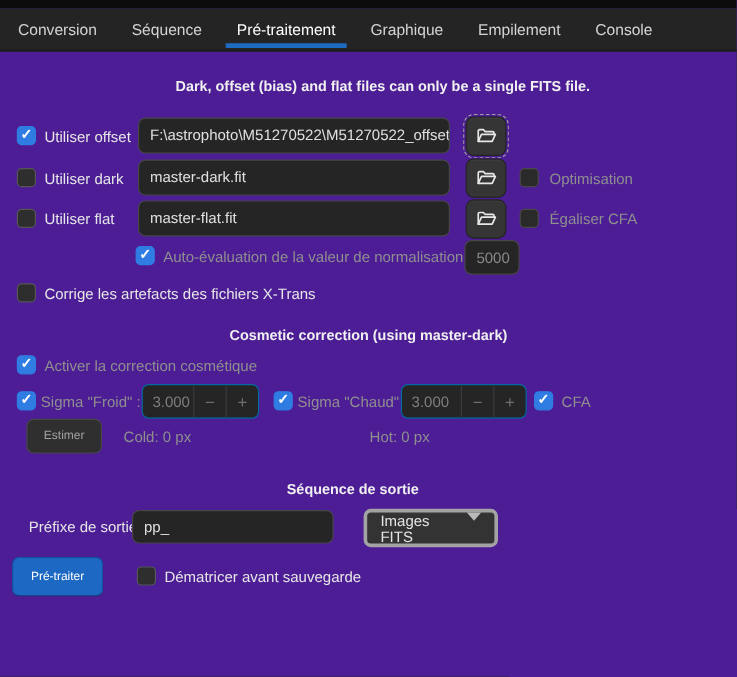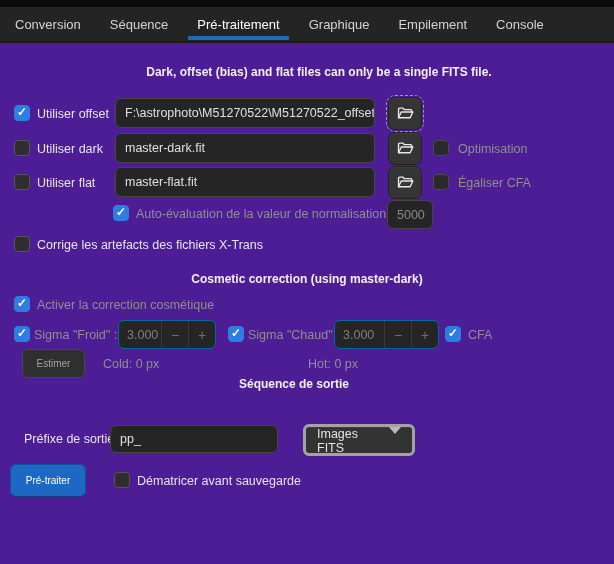--- a/index.html
+++ b/index.html
@@ -138,21 +138,21 @@
     <span class="sbtn">+</span>
   </div>
 
   <span class="cb checked" style="left:445px;top:326px;"></span>
   <span class="lbl dim" style="left:468px;top:328px;">CFA</span>
 
   <div class="btn" style="left:22px;top:349px;width:63px;height:29px;">Estimer</div>
   <span class="lbl dim" style="left:103px;top:357px;">Cold: 0 px</span>
   <span class="lbl dim" style="left:288px;top:357px;margin-left:20px;">Hot: 0 px</span>
 
-  <div class="sec-title" style="left:0;top:377px;width:588px;">Séquence de sortie</div>
+  <div class="sec-title" style="left:0;top:401px;width:588px;">Séquence de sortie</div>
   <span class="lbl" style="left:24px;top:432px;">Préfixe de sortie :</span>
   <div class="entry" style="left:110px;top:425px;width:168px;height:28px;">pp_</div>
   <div class="dropdown" style="left:303px;top:424px;width:112px;height:32px;">
     <span>Images FITS</span>
     <span class="tri"></span>
   </div>
 
   <div class="btn primary" style="left:10px;top:464px;width:76px;height:33px;">Pré-traiter</div>
   <span class="cb" style="left:114px;top:472px;"></span>
   <span class="lbl" style="left:137px;top:474px;">Dématricer avant sauvegarde</span>

